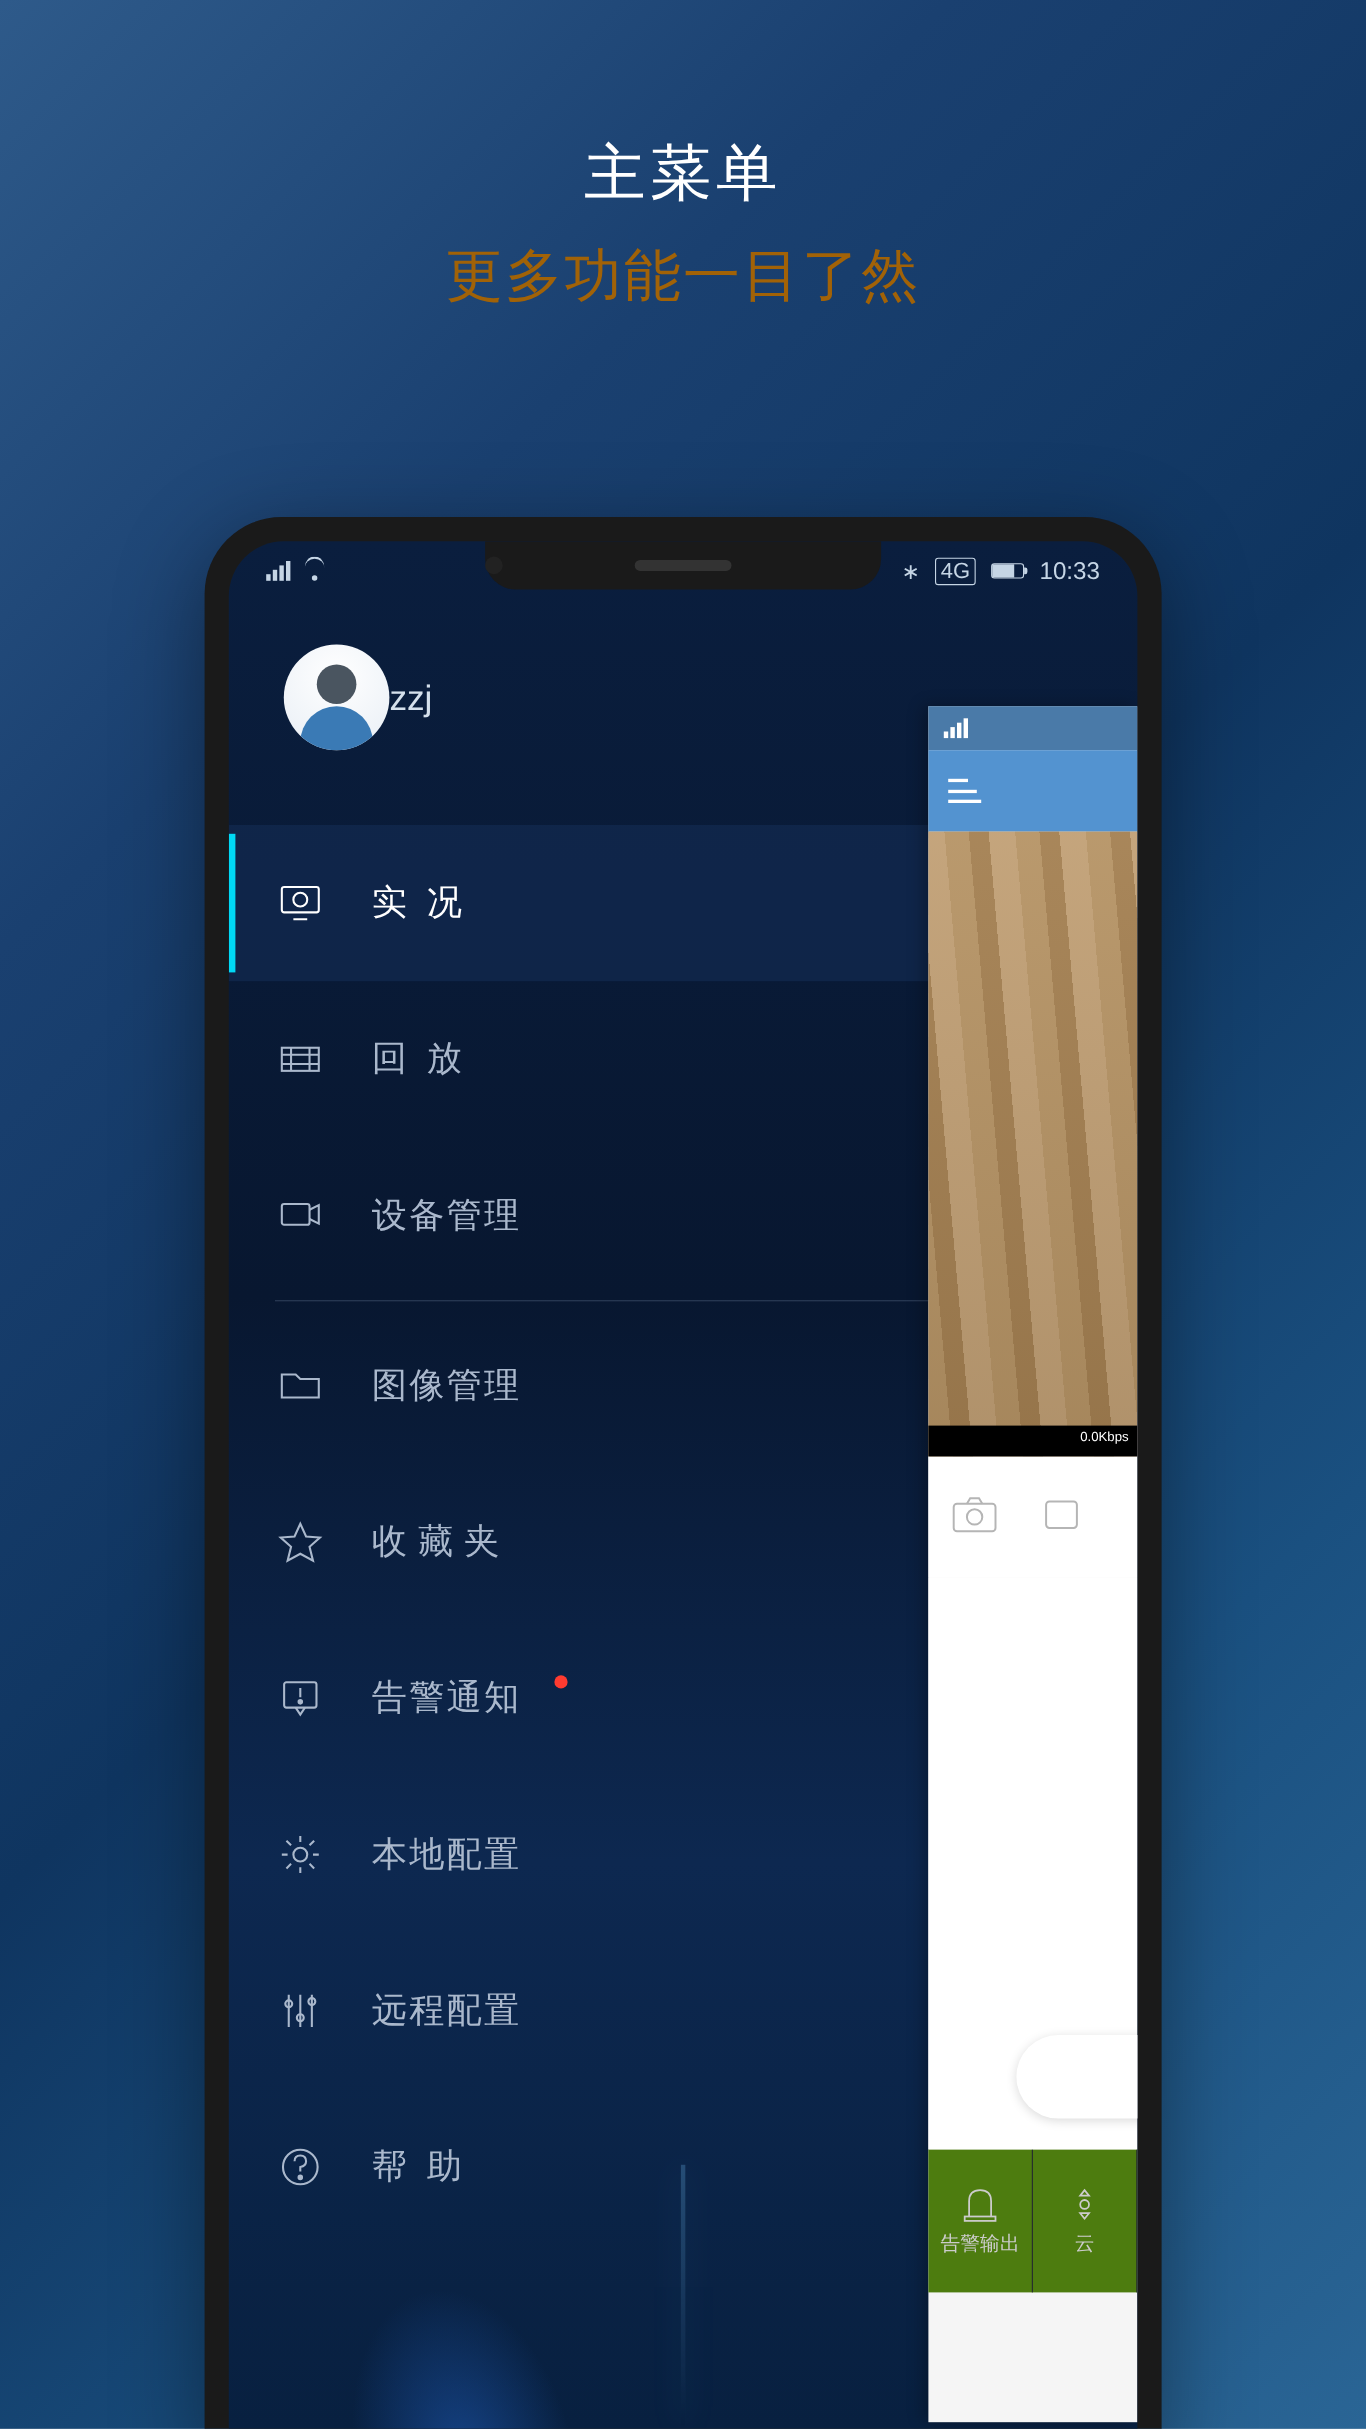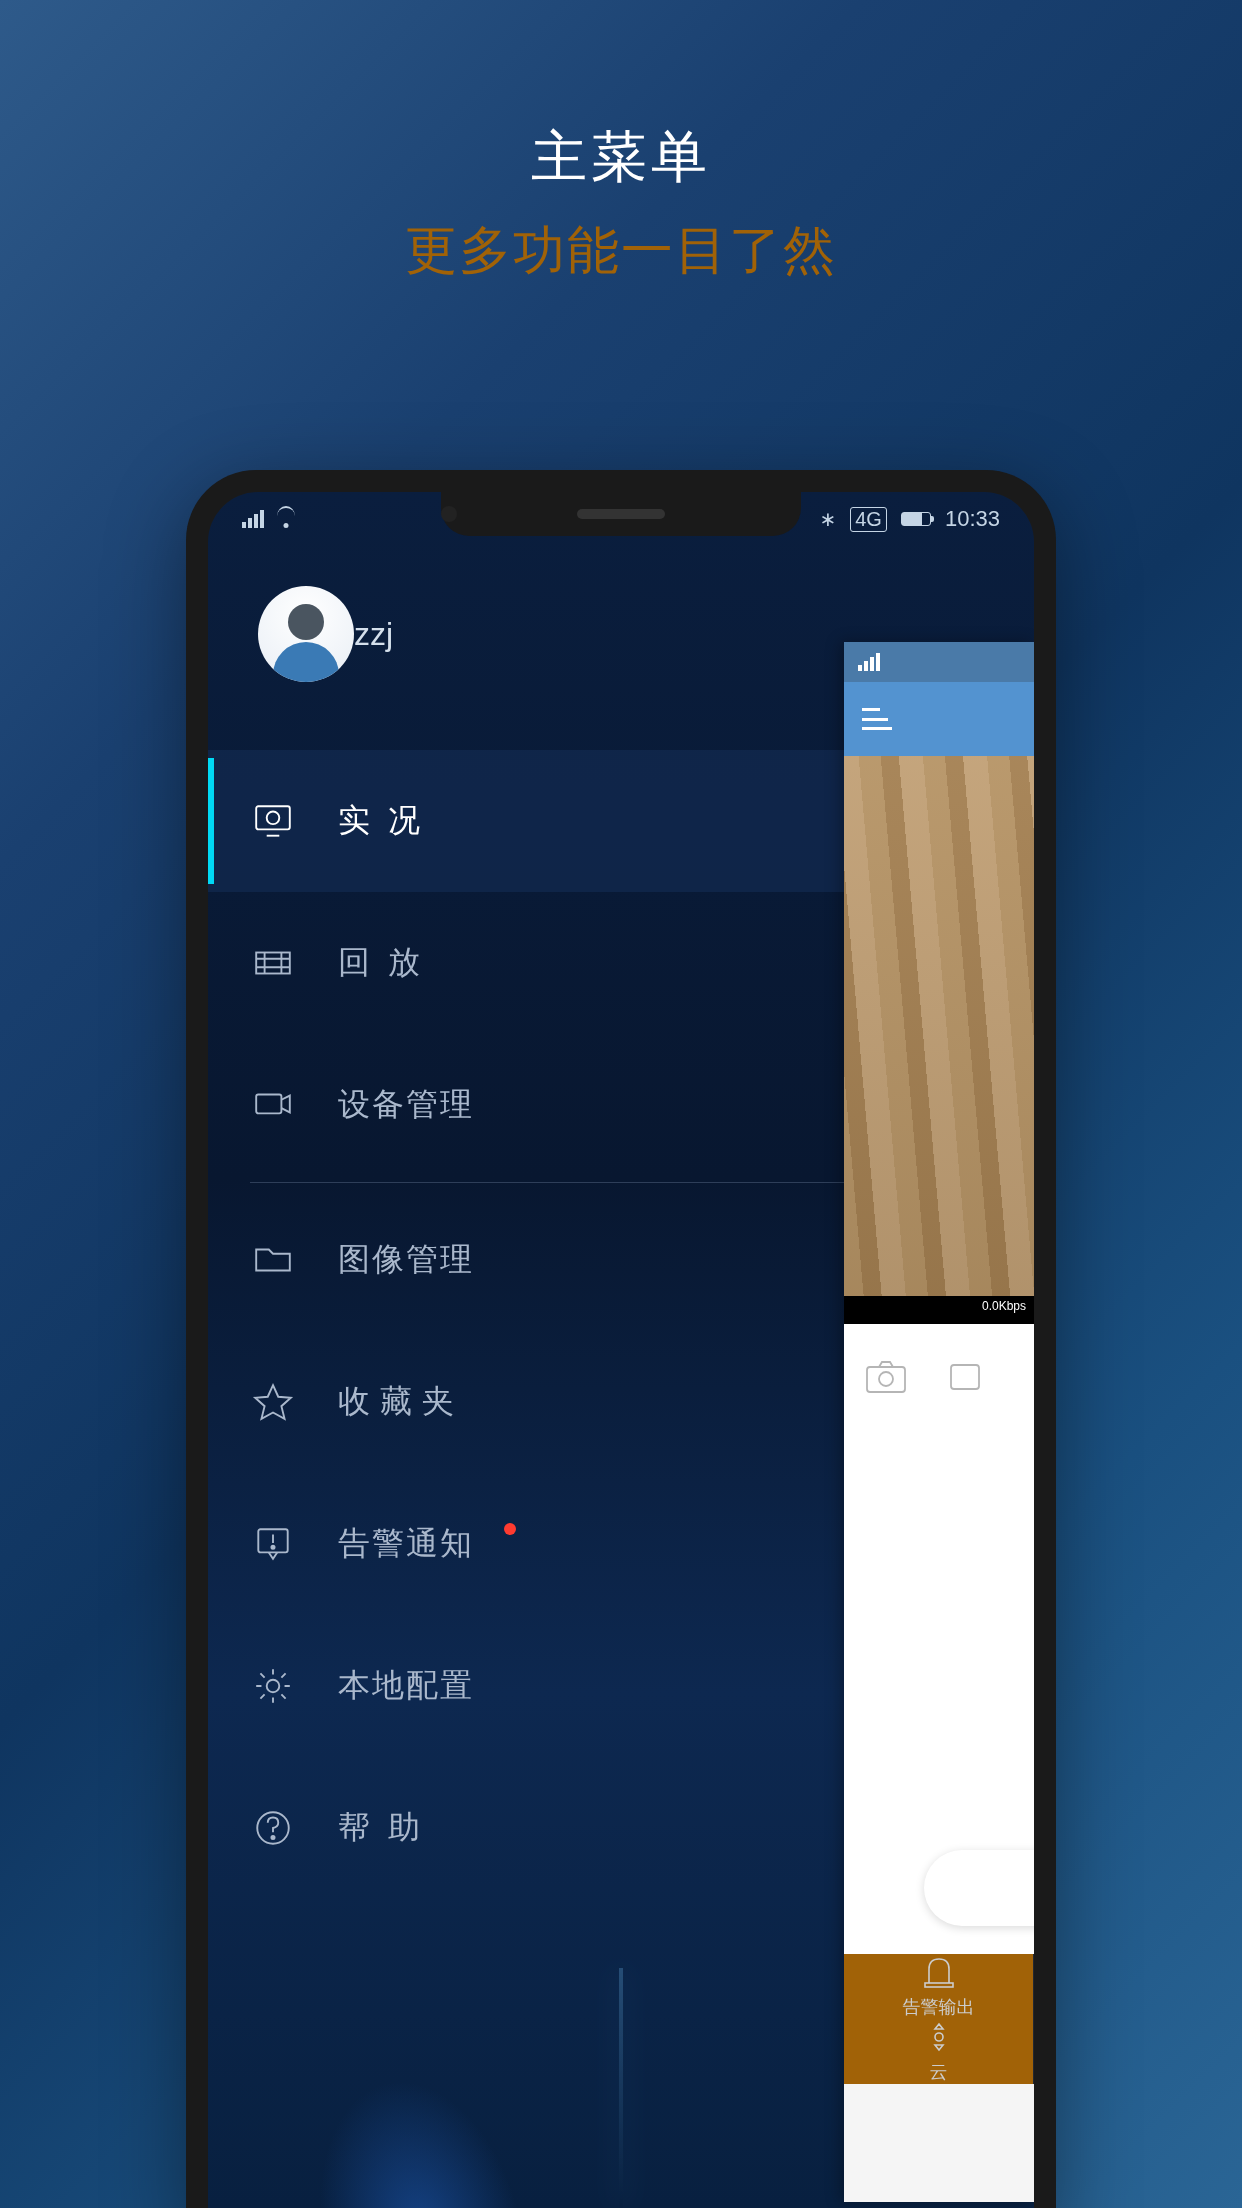--- a/index.html
+++ b/index.html
@@ -127,21 +127,21 @@
     linear-gradient(0deg, rgba(60,50,40,0.15), rgba(200,190,180,0.1)),
     repeating-linear-gradient(85deg, #b89565 0 22px, #a58050 22px 40px, #c4a276 40px 64px),
     repeating-linear-gradient(5deg, rgba(0,0,0,0.1) 0 30px, transparent 30px 70px);
   position:relative;
 }
 .cam-footer { position:absolute; bottom:0; left:0; right:0; height:28px; background:#000; color:#fff; font-size:12px; padding:3px 8px;text-align:right; }
 .peek-tools { height:110px; background:#fff; display:flex; align-items:center; padding:0 20px; gap:40px; }
 .tool-icon svg { width:44px; height:36px; stroke:#b5b5b5; fill:none; stroke-width:1.8; }
 .peek-blank { flex:1; background:#fff; height:520px; position:relative; }
 .peek-pill { position:absolute; bottom:28px; right:-50px; width:160px; height:76px; background:#fff; border-radius:38px; box-shadow:0 2px 10px rgba(0,0,0,0.15); }
-.peek-bottom { height:130px; background:#a16207; display:flex;flex-direction:column; }
+.peek-bottom { height:130px; background:#4d7c0f; display:flex; }
 .pb-item { flex:1; display:flex; flex-direction:column; align-items:center; justify-content:center; gap:6px; color:#ccc; font-size:18px; border-right:1px solid #232830; }
 .pb-item svg { width:40px; height:34px; stroke:#ccc; fill:none; stroke-width:1.6; }
 
 .glow-tower {
   position:absolute; left:50%; bottom:0; transform:translateX(-50%);
   width:260px; height:400px; pointer-events:none; opacity:0.28;
 }
 .glow-tower::before {
   content:''; position:absolute; bottom:0; left:50%; transform:translateX(-50%);
   width:4px; height:240px; background:linear-gradient(180deg, rgba(120,200,255,0.9), transparent);
@@ -270,20 +270,33 @@
       <div class="menu-item">
         <div class="mi-icon">
           <svg viewBox="0 0 40 40">
               <circle cx="20" cy="20" r="6"></circle>
               <path d="M20 4 V9 M20 31 V36 M4 20 H9 M31 20 H36 M8 8 L12 12 M28 28 L32 32 M32 8 L28 12 M12 28 L8 32"></path>
             </svg>
         </div>
         <span class="mi-label tight">本地配置</span>
       </div>
 
+      <div class="menu-item">
+        <div class="mi-icon">
+          <svg viewBox="0 0 40 40">
+              <line x1="10" y1="6" x2="10" y2="34"></line>
+              <line x1="20" y1="6" x2="20" y2="34"></line>
+              <line x1="30" y1="6" x2="30" y2="34"></line>
+              <circle cx="10" cy="14" r="3"></circle>
+              <circle cx="20" cy="26" r="3"></circle>
+              <circle cx="30" cy="12" r="3"></circle>
+            </svg>
+        </div>
+        <span class="mi-label tight">远程配置</span>
+      </div>
 
       <div class="menu-item">
         <div class="mi-icon">
           <svg viewBox="0 0 40 40">
               <circle cx="20" cy="20" r="15"></circle>
               <path d="M15 15 Q15 10 20 10 Q25 10 25 15 Q25 19 20 20 V24"></path>
               <circle cx="20" cy="29" r="1.5" fill="#aab8cc"></circle>
             </svg>
         </div>
         <span class="mi-label">帮助</span>

